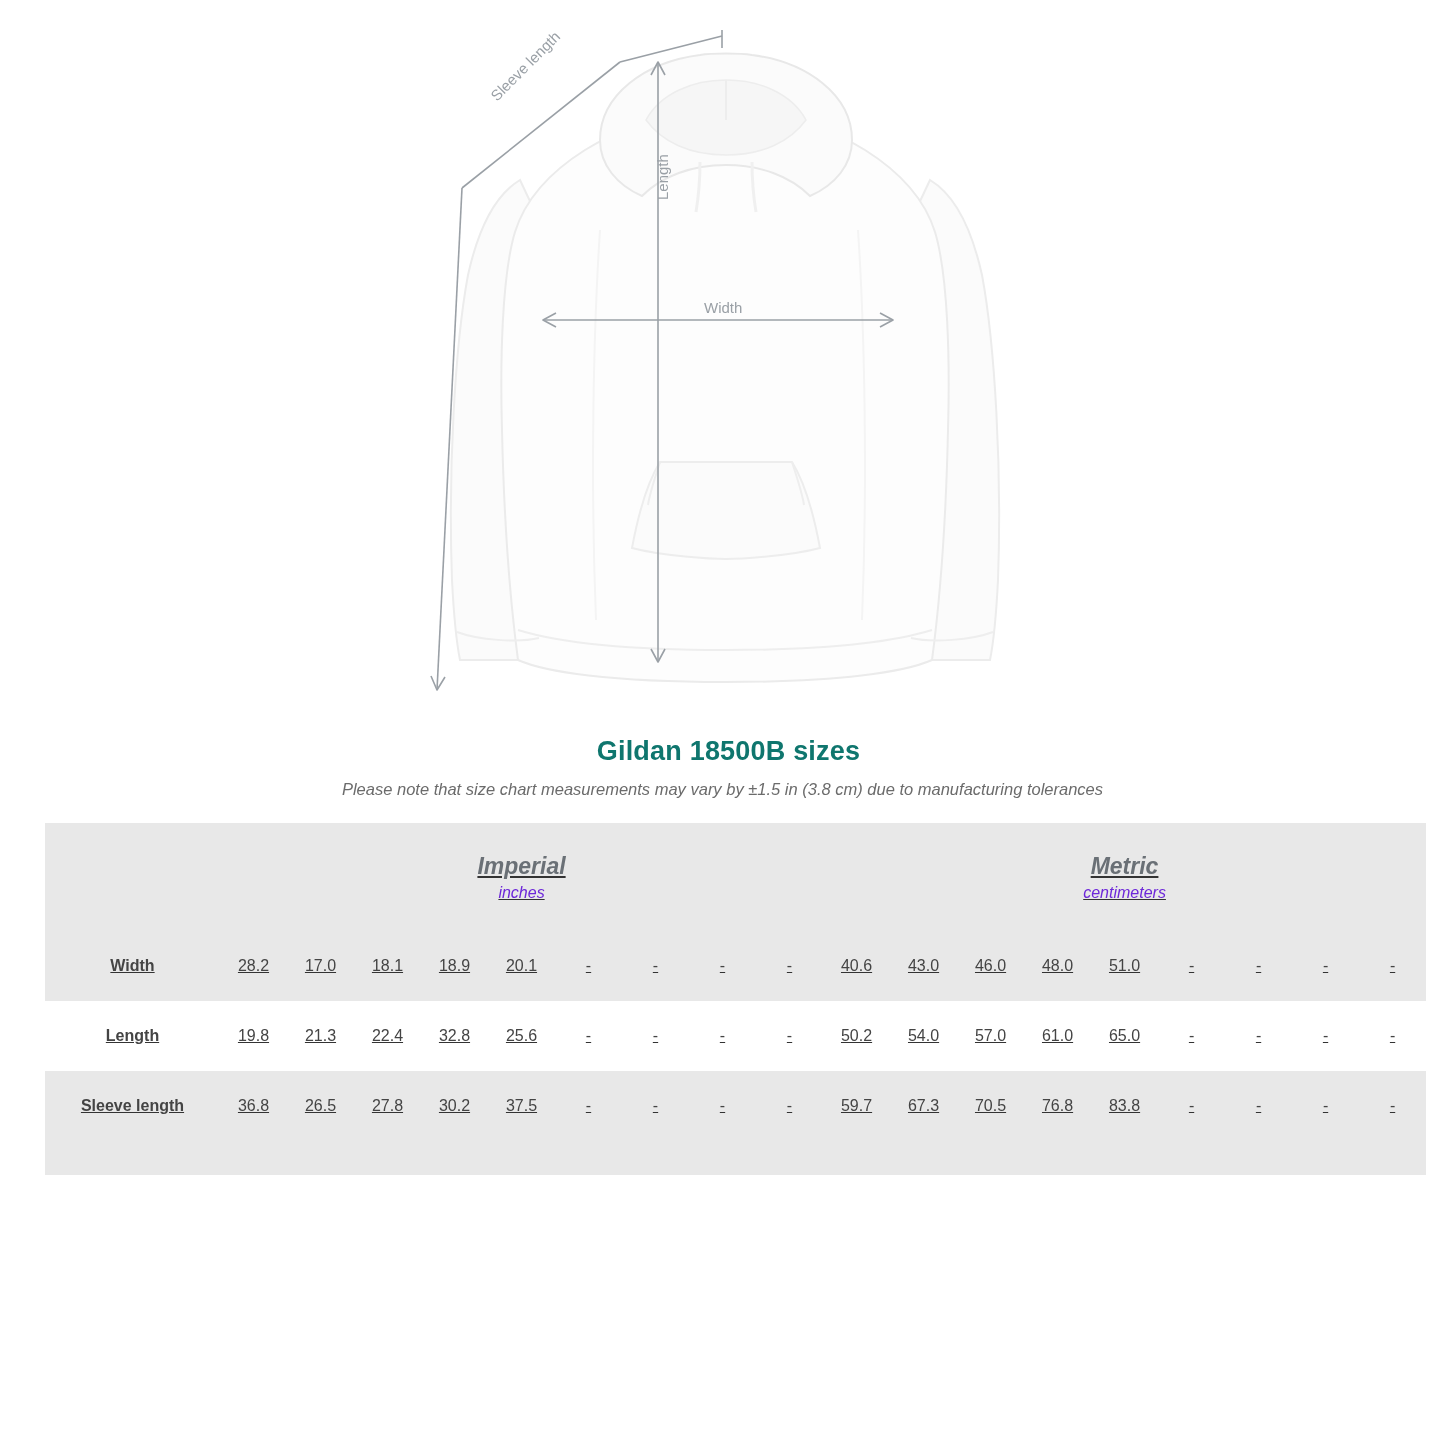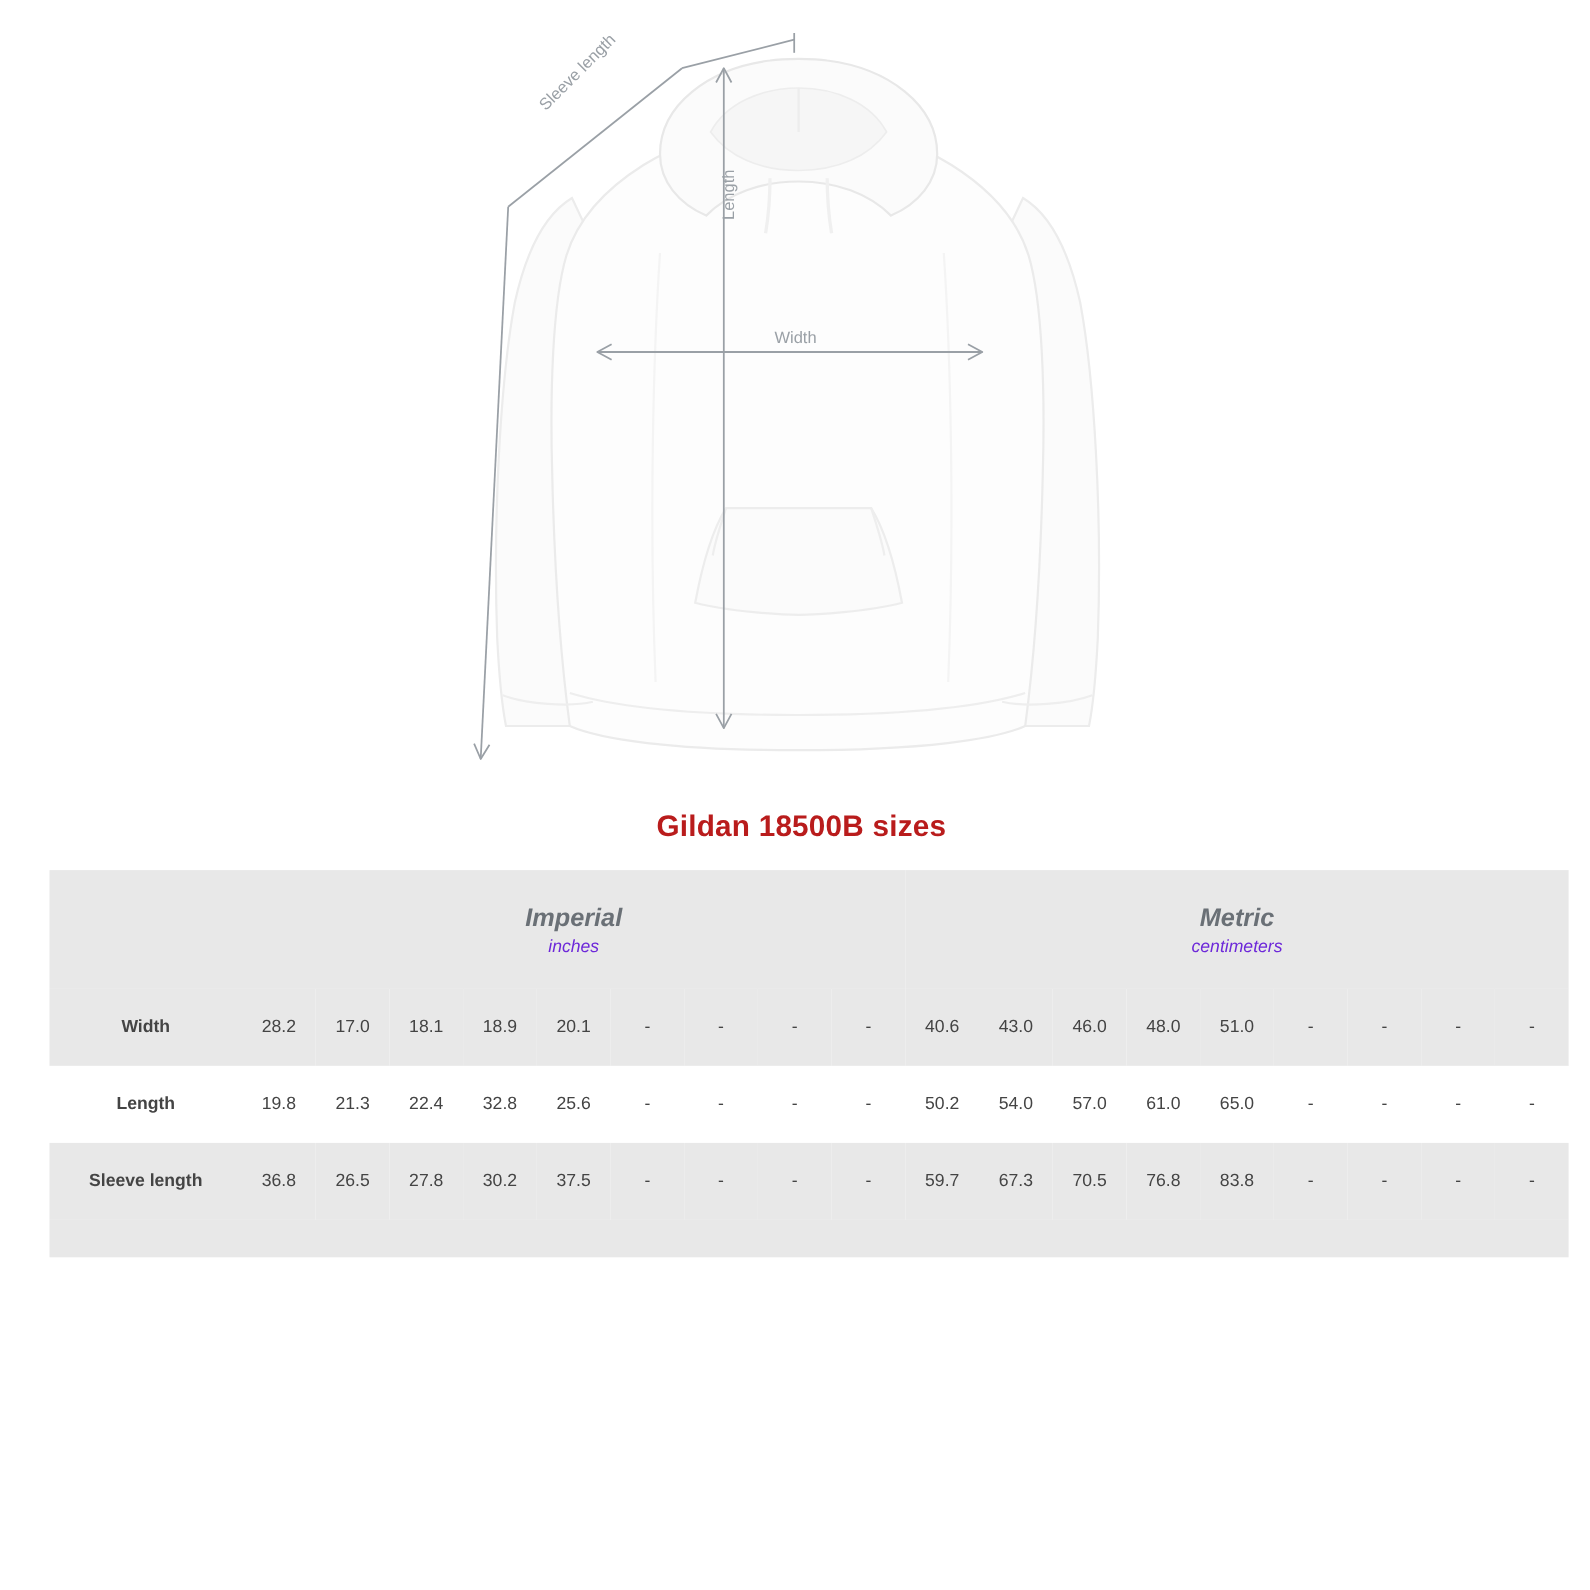--- a/index.html
+++ b/index.html
@@ -57,35 +57,36 @@
   }
 
   
   .title-block {
     text-align: center;
     margin-top: 6px;
   }
   .chart-title {
     font-size: 27px;
     font-weight: bold;
-    color: #b91c1c;
+    color: #0f766e;
     letter-spacing: 0.2px;
     padding-left: 12px;
   }
   .chart-note {
     font-size: 16.5px;
     font-style: italic;
     color: #6b6b6b;
     margin-top: 13px;
   }
 
   
   .table-wrap {
     margin: 24px 45px 0 45px;
     width: 1355px;
+    text-decoration: underline;
   }
   table.size-chart {
     border-collapse: collapse;
     width: 100%;
     table-layout: fixed;
   }
   table.size-chart td, table.size-chart th {
     text-align: center;
     vertical-align: middle;
     font-size: 16px;
@@ -214,20 +215,21 @@
       </g>
     </svg>
 
     <div class="dim-label label-width">Width</div>
     <div class="dim-label label-length">Length</div>
     <div class="dim-label label-sleeve">Sleeve length</div>
   </div>
 
   <div class="title-block">
     <div class="chart-title">Gildan 18500B sizes</div>
+    <div class="chart-note">Please note that size chart measurements may vary by ±1.5 in (3.8 cm) due to manufacturing tolerances</div>
   </div>
 
   <div class="table-wrap">
     <table class="size-chart">
       <colgroup>
         <col style="width:175px">
         <col span="9" style="width:67px">
         <col span="9" style="width:67px">
       </colgroup>
       <tbody>

